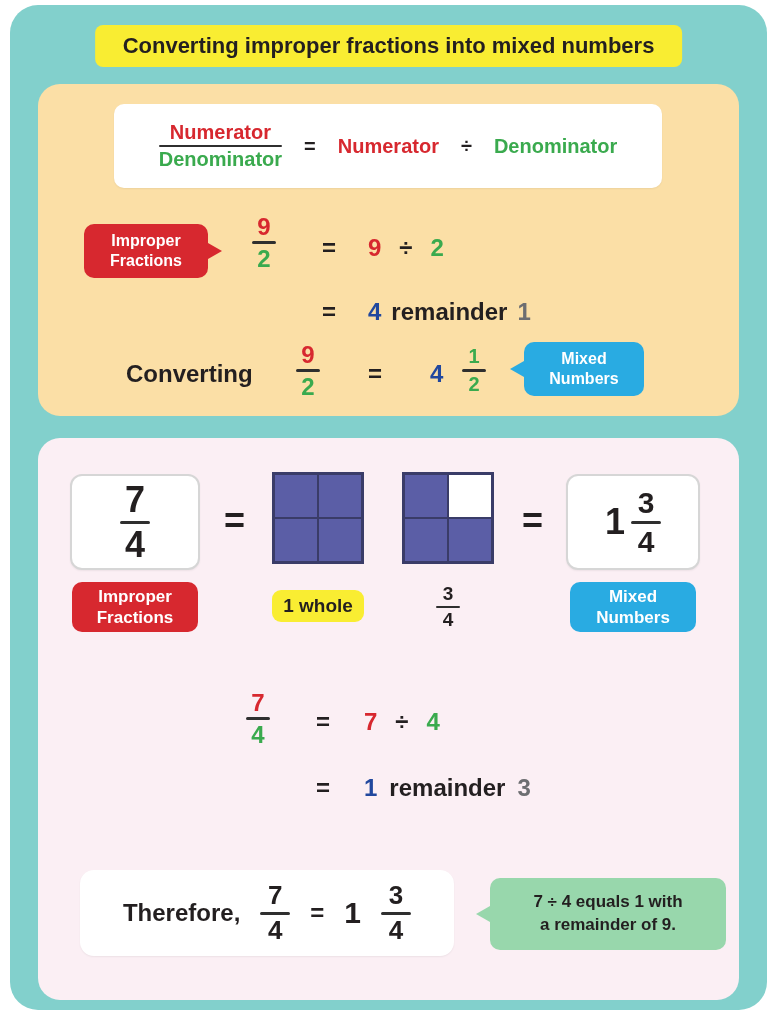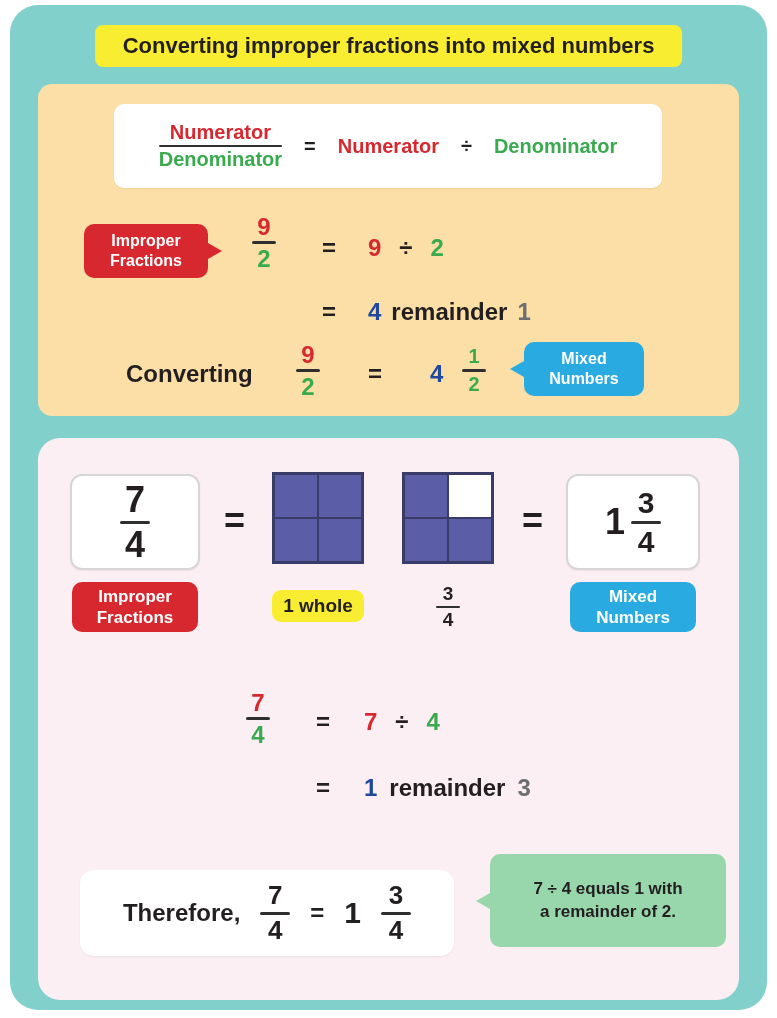--- a/index.html
+++ b/index.html
@@ -7,21 +7,21 @@
     --red:#d7282f; --green:#3aaa4e; --blue:#21489e; --gray:#6d6e71;
     --sky:#29abe2; --purple:#5b5ea6; --bgreen:#98d7ac; --dark:#231f20;
   }
   *{box-sizing:border-box;margin:0;padding:0}
   body{width:777px;height:1018px;background:#ffffff;font-family:"Liberation Sans",sans-serif;font-weight:700;color:var(--dark)}
   .canvas{position:relative;width:777px;height:1018px;overflow:hidden}
   .teal{position:absolute;left:10px;right:10px;top:5px;bottom:8px;background:var(--teal);border-radius:28px}
   .title{position:absolute;left:50%;transform:translateX(-50%);top:25px;background:var(--yellow);color:var(--dark);
          padding:8px 28px;border-radius:8px;font-size:22px;white-space:nowrap;z-index:2}
   .panel{position:absolute;z-index:1}
-  .panel1{left:38px;top:84px;width:701px;height:332px;background:var(--peach);border-radius:14px}
+  .panel1{left:38px;top:84px;width:701px;height:332px;background:var(--peach);border-radius:22px}
   .panel2{left:38px;top:438px;width:701px;height:562px;background:var(--pink);border-radius:22px}
   .abs{position:absolute}
   .row{display:flex;align-items:center;gap:18px}
   .red{color:var(--red)} .green{color:var(--green)} .blue{color:var(--blue)}
   .gray{color:var(--gray)} .dark{color:var(--dark)}
   .fs19{font-size:19px}.fs20{font-size:20px}.fs24{font-size:24px}.fs26{font-size:26px}.fs30{font-size:30px}.fs36{font-size:36px}
   .frac{display:inline-flex;flex-direction:column;align-items:center;line-height:1.05;text-align:center}
   .fbar{align-self:stretch;height:2.5px;background:#2f2f2f;margin:2px 0;min-width:24px;border-radius:2px}
   .fs36 .fbar,.fs30 .fbar,.fs26 .fbar{height:3px;min-width:30px}
   .formula-box{position:absolute;left:76px;top:20px;width:548px;height:84px;background:#fff;border-radius:10px;
@@ -201,18 +201,18 @@
       </span>
       <span class="dark fs24">=</span>
       <span class="dark fs30">1</span>
       <span class="frac fs26 dark">
         <span>3</span>
         <span class="fbar"></span>
         <span>4</span>
       </span>
     </div>
 
-    <div class="bubble bubble-green abs" style="left:452px;top:416px;width:236px;height:93px">
+    <div class="bubble bubble-green abs" style="left:452px;top:440px;width:236px;height:72px">
       <span>7 ÷ 4 equals 1 with</span>
-      <span>a remainder of 2.</span>
+      <span>a remainder of 9.</span>
     </div>
   </section>
 </div>
 
 </body></html>

